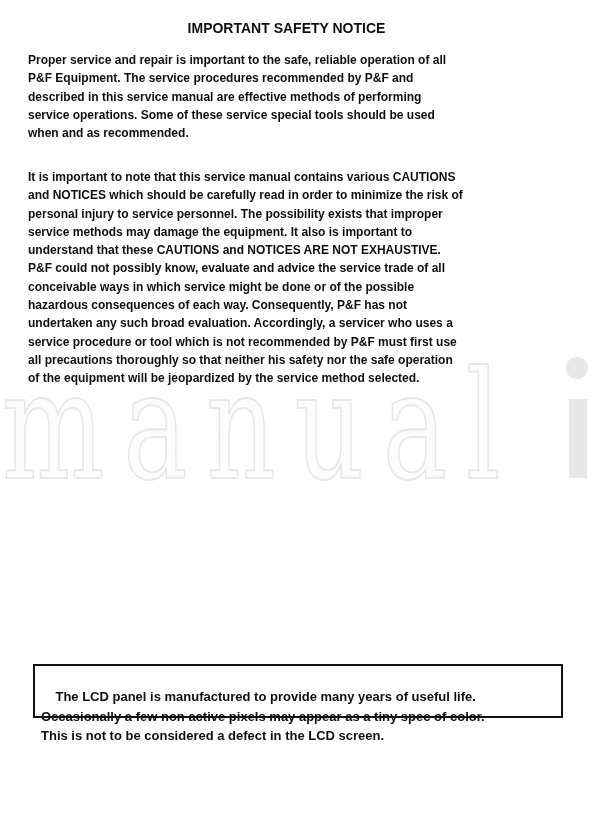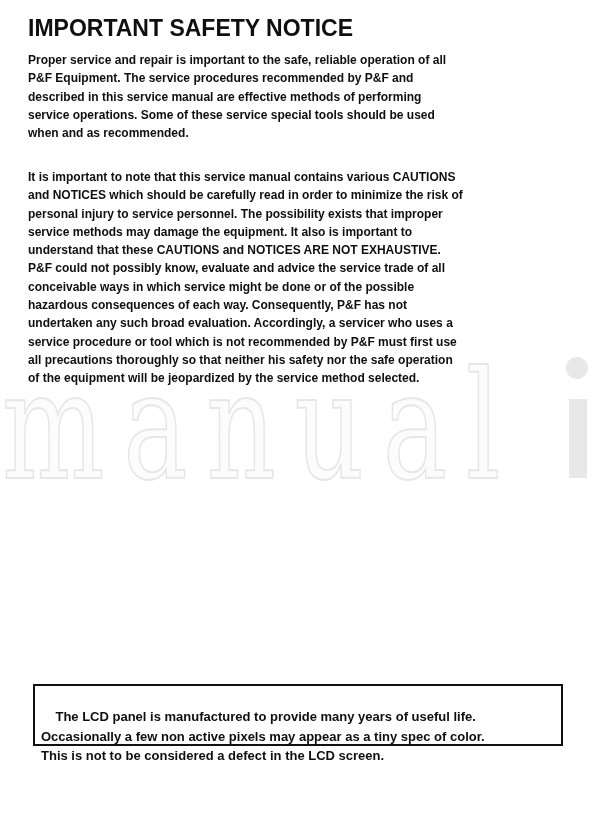--- a/index.html
+++ b/index.html
@@ -14,43 +14,44 @@
     background: #ffffff;
     overflow: hidden;
     font-family: "Liberation Sans", sans-serif;
     color: #0f0f0f;
   }
   .page-title {
     position: absolute;
     top: 18px;
     left: 28px;
     width: 517px;
-    font-size: 23px;
+    text-align: center;
+    font-size: 14px;
     font-weight: bold;
     line-height: 20px;
     z-index: 2;
   }
   .body-para {
     position: absolute;
     left: 28px;
     width: 530px;
     font-size: 12px;
     font-weight: bold;
     line-height: 18.3px;
     white-space: pre;
     z-index: 2;
   }
   .para-1 { top: 51px; }
   .para-2 { top: 156px; margin-top: 12px; }
   .notice-box {
     position: absolute;
     left: 33px;
-    top: 684px;
+    top: 664px;
     width: 530px;
-    height: 62px;
+    height: 54px;
     box-sizing: border-box;
     border: 2px solid #111111;
     padding: 2px 6px 0 6px;
     font-size: 13px;
     font-weight: bold;
     line-height: 19.4px;
     white-space: pre;
     z-index: 2;
     background: transparent;
   }

